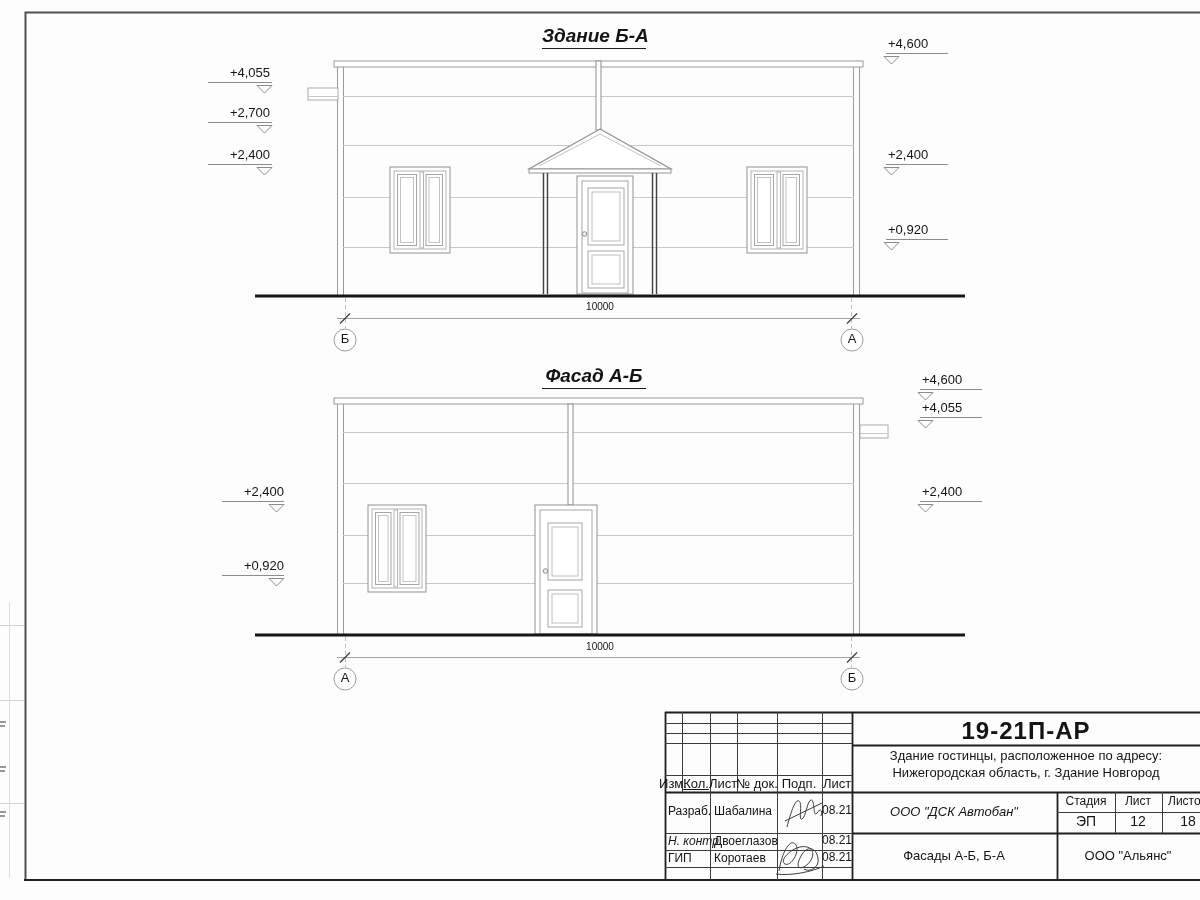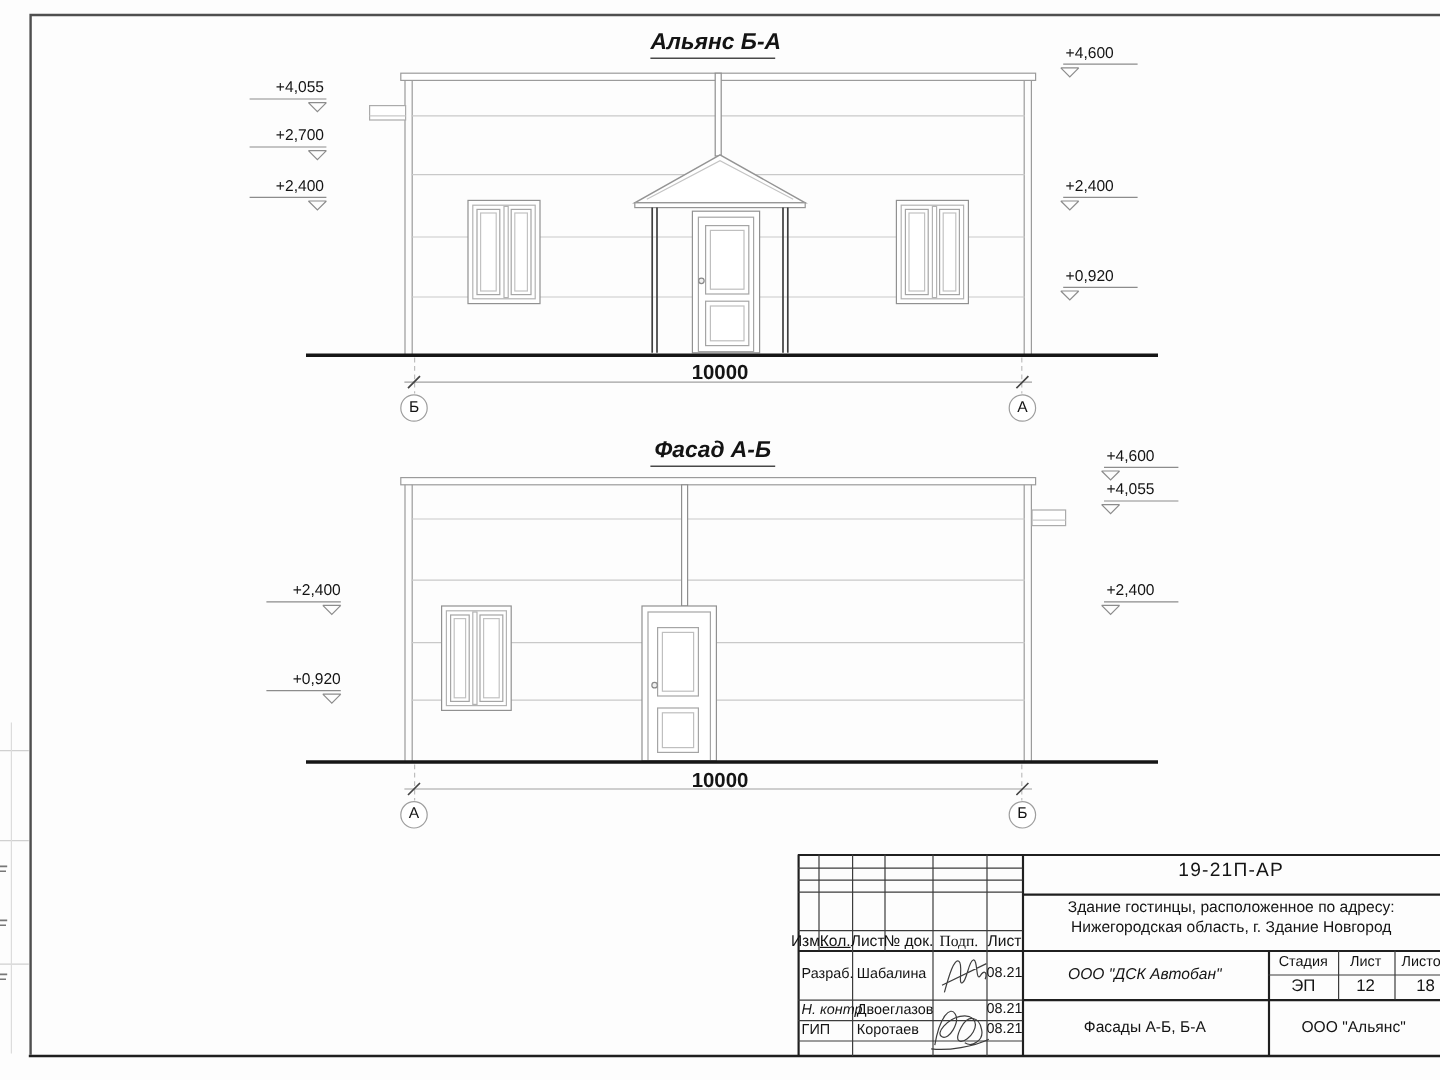--- a/index.html
+++ b/index.html
@@ -6,22 +6,22 @@
   #sheet{position:relative;width:1200px;height:900px;background:#fdfdfd;overflow:hidden;
          font-family:"Liberation Sans","DejaVu Sans",sans-serif;color:#111;}
   svg{position:absolute;left:0;top:0;}
   .t{position:absolute;white-space:nowrap;color:#141414;line-height:1.15;}
   .tc{transform:translateX(-50%);}
   .title{font-size:19px;font-style:italic;font-weight:600;text-align:center;
          border-bottom:1.6px solid #1c1c1c;padding-bottom:1px;}
   .mark{font-size:13px;width:60px;}
   .mr{text-align:right;}
   .axis{font-size:13px;width:22px;text-align:center;}
-  .dim{font-size:17px;font-weight:bold;}
-  .code{font-size:16px;letter-spacing:1px;}
+  .dim{font-size:10px;}
+  .code{font-size:24px;letter-spacing:1px;font-weight:bold;}
   .obj{font-size:13px;}
   .hdr{font-size:13px;}
   .cell{font-size:12px;}
   .val{font-size:14px;}
   .org{font-size:13px;}
   .it{font-style:italic;}
 </style>
 </head>
 <body>
 
@@ -170,21 +170,21 @@
       <path d="M665,723.5 H852 M665,733.5 H852 M665,743.5 H852 M665,775.5 H852 M665,833.5 H852 M665,850.5 H852 M665,867.5 H852" stroke="#3c3c3c" stroke-width="1" fill="none"></path>
       <path d="M1115.5,792 V833 M1162.5,792 V833 M1057,812.5 H1200" stroke="#3c3c3c" stroke-width="1" fill="none"></path>
     </g>
 
     <g stroke="#3d3d3d" stroke-width="1" fill="none">
       <path d="M787,827 C791,812 795,799 799,801 C803,803 798,821 802,819 C806,817 807,801 811,800 C815,799 813,819 817,813 C820,808 823,810 821,816 M785,821 L822,803"></path>
       <path d="M779,871 C783,847 792,838 796,845 C800,852 791,867 785,864 C779,861 790,849 800,847 C810,845 816,851 811,860 C806,869 792,873 801,856 C807,845 816,847 818,858 C820,867 810,873 804,869 M776,874 C790,876 812,872 824,866"></path>
     </g>
   </svg>
 
-  <div class="t title" style="left:542px;top:25px;width:104px;">Альянс Б-А</div>
+  <div class="t title" style="left:542px;top:25px;width:104px;">Здание Б-А</div>
   <div class="t title" style="left:542px;top:365px;width:104px;">Фасад А-Б</div>
 
   <div class="t mark mr" style="left:210px;top:66px;">+4,055</div>
   <div class="t mark mr" style="left:210px;top:106px;">+2,700</div>
   <div class="t mark mr" style="left:210px;top:148px;">+2,400</div>
   <div class="t mark" style="left:888px;top:37px;">+4,600</div>
   <div class="t mark" style="left:888px;top:148px;">+2,400</div>
   <div class="t mark" style="left:888px;top:223px;">+0,920</div>
 
   <div class="t mark" style="left:922px;top:373px;">+4,600</div>
@@ -202,21 +202,21 @@
   <div class="t axis" style="left:841px;top:671px;">Б</div>
 
   <div class="t code tc" style="left:1026px;top:717px;">19-21П-АР</div>
   <div class="t obj tc" style="left:1026px;top:749px;text-align:right;">Здание гостинцы, расположенное по адресу:</div>
   <div class="t obj tc" style="left:1026px;top:766px;">Нижегородская область, г. Здание Новгород</div>
 
   <div class="t hdr tc" style="left:673px;top:777px;">Изм.</div>
   <div class="t hdr tc" style="left:696px;top:777px;text-decoration:underline;">Кол.</div>
   <div class="t hdr tc" style="left:723px;top:777px;">Лист</div>
   <div class="t hdr tc" style="left:757px;top:777px;">№ док.</div>
-  <div class="t hdr tc" style="left:799px;top:777px;font-family:Liberation Serif, serif;">Подп.</div>
+  <div class="t hdr tc" style="left:799px;top:777px;">Подп.</div>
   <div class="t hdr tc" style="left:837px;top:777px;">Лист</div>
 
   <div class="t cell" style="left:668px;top:805px;">Разраб.</div>
   <div class="t cell" style="left:714px;top:805px;">Шабалина</div>
   <div class="t cell tc" style="left:837px;top:804px;">08.21</div>
 
   <div class="t cell" style="left:668px;top:835px;font-style:italic;">Н. контр.</div>
   <div class="t cell" style="left:714px;top:835px;">Двоеглазов</div>
   <div class="t cell tc" style="left:837px;top:834px;">08.21</div>
 

